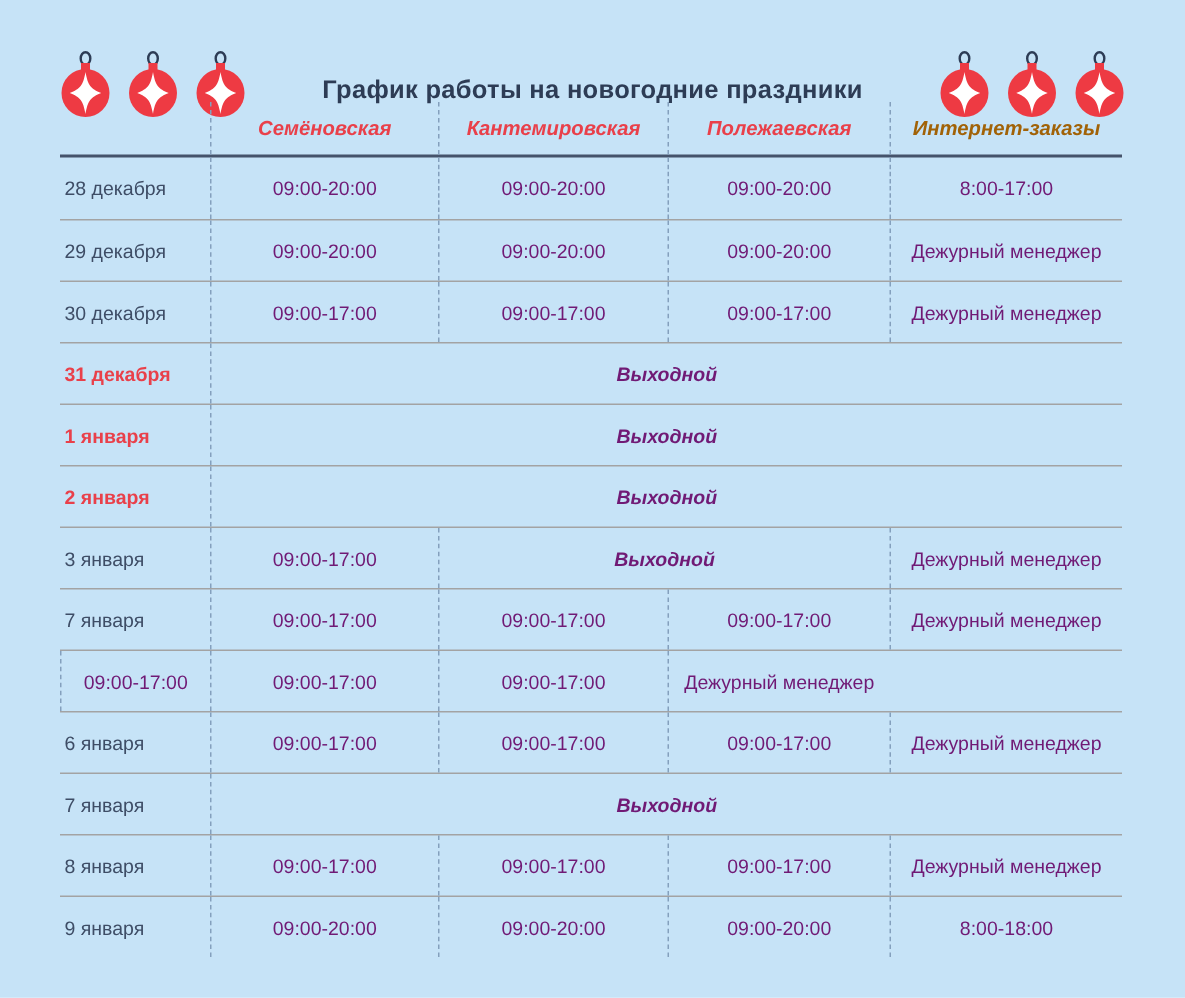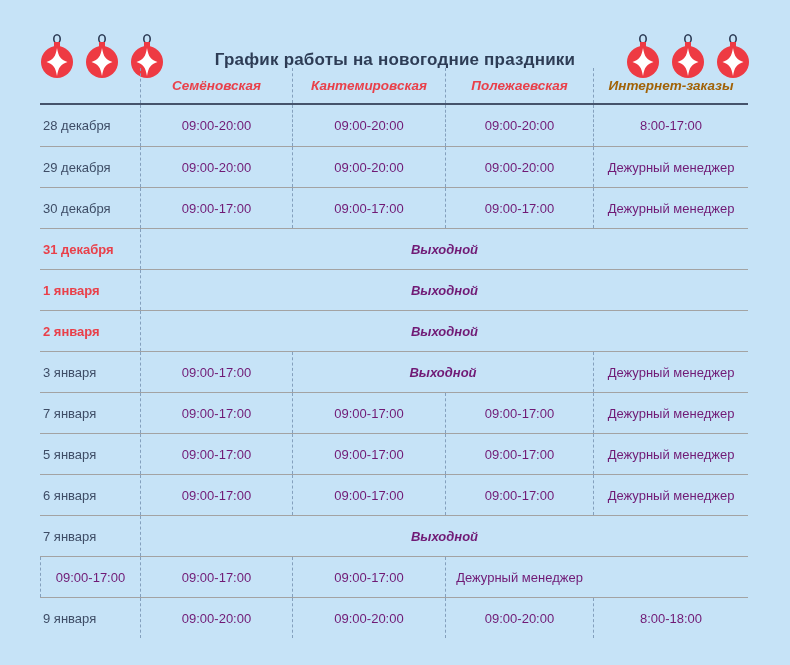--- a/index.html
+++ b/index.html
@@ -153,38 +153,38 @@
           <div class="cell" style="grid-column: span 1;">Дежурный менеджер</div>
         </div>
         <div class="grid row">
           <div class="date-cell">7 января</div>
           <div class="cell" style="grid-column: span 1;">09:00-17:00</div>
           <div class="cell" style="grid-column: span 1;">09:00-17:00</div>
           <div class="cell" style="grid-column: span 1;">09:00-17:00</div>
           <div class="cell" style="grid-column: span 1;">Дежурный менеджер</div>
         </div>
         <div class="grid row">
-          <div class="date-cell">5 января</div>
           <div class="cell" style="grid-column: span 1;">09:00-17:00</div>
           <div class="cell" style="grid-column: span 1;">09:00-17:00</div>
           <div class="cell" style="grid-column: span 1;">09:00-17:00</div>
           <div class="cell" style="grid-column: span 1;">Дежурный менеджер</div>
         </div>
         <div class="grid row">
           <div class="date-cell">6 января</div>
           <div class="cell" style="grid-column: span 1;">09:00-17:00</div>
           <div class="cell" style="grid-column: span 1;">09:00-17:00</div>
           <div class="cell" style="grid-column: span 1;">09:00-17:00</div>
           <div class="cell" style="grid-column: span 1;">Дежурный менеджер</div>
         </div>
         <div class="grid row">
           <div class="date-cell">7 января</div>
           <div class="cell red" style="grid-column: span 4;">Выходной</div>
         </div>
         <div class="grid row">
+          <div class="date-cell">8 января</div>
           <div class="cell" style="grid-column: span 1;">09:00-17:00</div>
           <div class="cell" style="grid-column: span 1;">09:00-17:00</div>
           <div class="cell" style="grid-column: span 1;">09:00-17:00</div>
           <div class="cell" style="grid-column: span 1;">Дежурный менеджер</div>
         </div>
         <div class="grid row">
           <div class="date-cell">9 января</div>
           <div class="cell" style="grid-column: span 1;">09:00-20:00</div>
           <div class="cell" style="grid-column: span 1;">09:00-20:00</div>
           <div class="cell" style="grid-column: span 1;">09:00-20:00</div>

